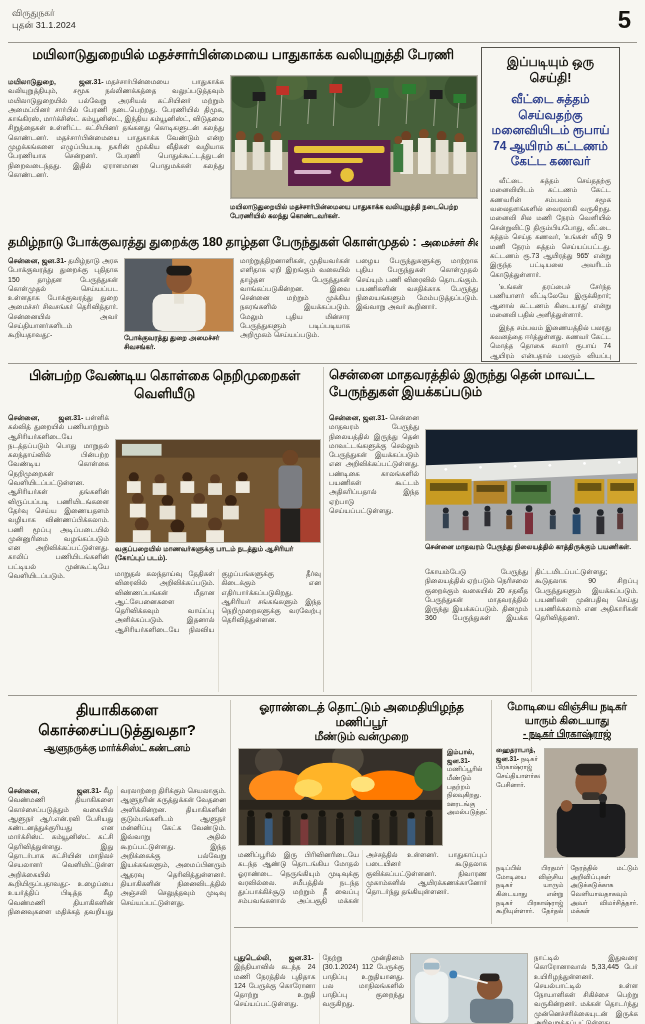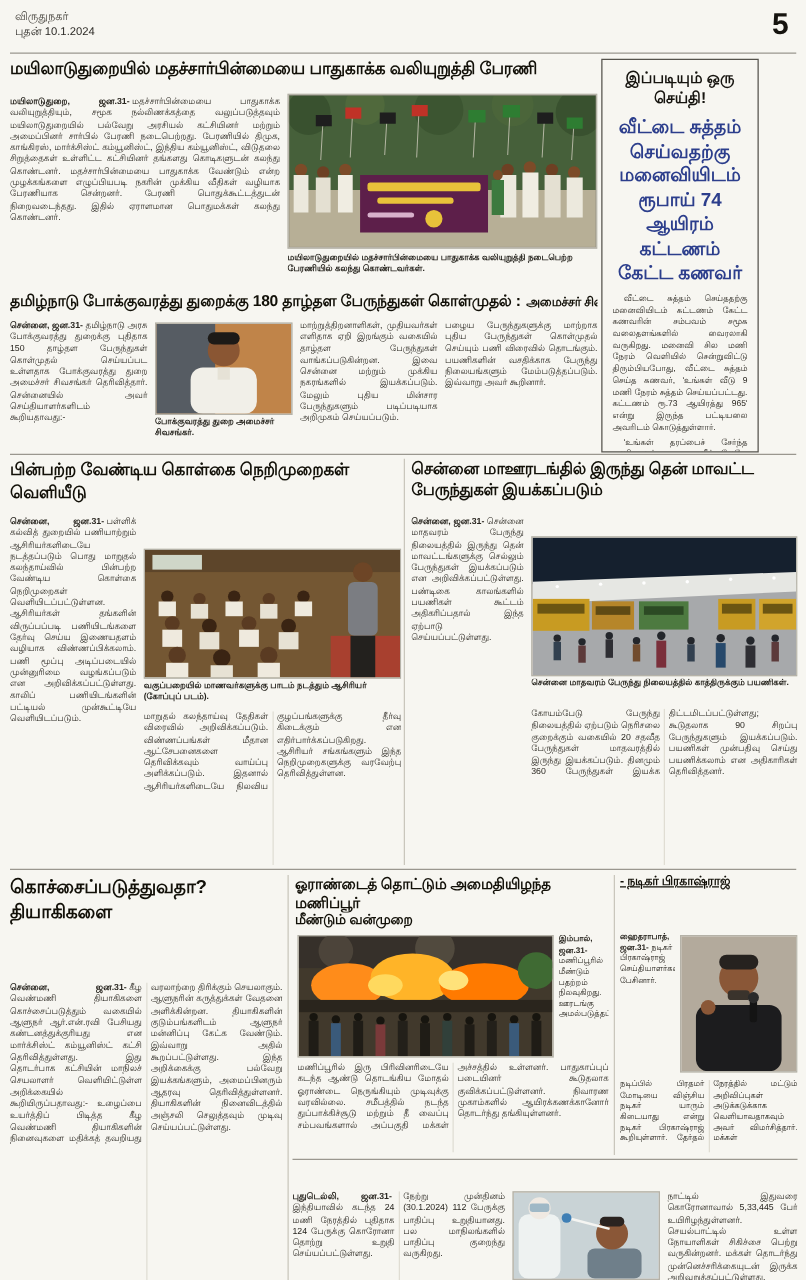--- a/index.html
+++ b/index.html
@@ -9,46 +9,46 @@
     background:#f7f6f1; overflow:hidden; color:#1c1a16;
     font-family:"Liberation Sans","DejaVu Sans",sans-serif;
   }
   .abs { position:absolute; }
   .rule { position:absolute; background:#9a978f; }
   .vrule { position:absolute; background:#c9c6bc; width:1px; }
   .edition { font-size:9px; color:#45423c; }
   .mdate { font-size:9px; color:#2c2a26; }
   .pagenum { font-size:24px; font-weight:bold; color:#16140f; }
   .hl { font-weight:bold; color:#121008; letter-spacing:-0.2px; }
-  .center { text-align:left; }
+  .center { text-align:center; }
   .nowrap { white-space:nowrap; overflow:hidden; }
   .body-txt {
     font-size:7px; line-height:1.33; text-align:justify;
     color:#27241e; overflow:hidden;
   }
   .small-txt { font-size:6.5px; }
   .dl { font-weight:bold; margin-right:2px; }
   .cols2 { column-count:2; column-gap:7px; column-rule:1px solid #e0ddd3; }
   .cap { font-size:6.8px; font-weight:bold; line-height:1.3; color:#1d1b15; overflow:hidden; }
   .photo-wrap { overflow:hidden; background:#d8d5cc; border:1px solid #b5b2a8; }
   .photo { display:block; width:100%; height:100%; }
   .newsbox {
     border:1.5px solid #55534c; background:#f7f6f1; padding:7px 8px; overflow:hidden;
   }
   .nb-title { font-size:12.5px; font-weight:bold; text-align:center; color:#16140f; margin-bottom:5px; }
-  .nb-sub { font-size:15px; font-weight:bold; text-align:center; color:#2c3e8c; line-height:1.3; margin-bottom:6px; }
+  .nb-sub { font-size:12px; font-weight:bold; text-align:center; color:#2c3e8c; line-height:1.3; margin-bottom:6px; }
   .nb-p { font-size:6.8px; line-height:1.38; text-align:justify; color:#27241e; text-indent:9px; margin-bottom:3px; }
 </style>
 </head>
 <body>
 
 <div class="page">
 
   <div class="abs edition" style="left:12px; top:8px;">விருதுநகர்</div>
-  <div class="abs mdate" style="left:12px; top:20px;">புதன் 10.1.2024</div>
+  <div class="abs mdate" style="left:12px; top:20px;">புதன் 31.1.2024</div>
   <div class="abs pagenum" style="right:14px; top:6px;">5</div>
   <div class="rule" style="left:8px; top:42px; width:629px; height:1px;"></div>
 
   <div class="abs" style="left:8px; top:47px; width:470px; height:181px; overflow:hidden;">
     <div class="hl center nowrap" style="font-size:13.5px; width:470px; height:22px;">மயிலாடுதுறையில் மதச்சார்பின்மையை பாதுகாக்க வலியுறுத்தி பேரணி</div>
     <div class="abs body-txt" style="left:0; top:30px; width:216px; height:150px;">
       <b class="dl">மயிலாடுதுறை, ஜன.31-</b><span>மதச்சார்பின்மையை பாதுகாக்க வலியுறுத்தியும், சமூக நல்லிணக்கத்தை வலுப்படுத்தவும் மயிலாடுதுறையில் பல்வேறு அரசியல் கட்சியினர் மற்றும் அமைப்பினர் சார்பில் பேரணி நடைபெற்றது. பேரணியில் திமுக, காங்கிரஸ், மார்க்சிஸ்ட் கம்யூனிஸ்ட், இந்திய கம்யூனிஸ்ட், விடுதலை சிறுத்தைகள் உள்ளிட்ட கட்சியினர் தங்களது கொடிகளுடன் கலந்து கொண்டனர். மதச்சார்பின்மையை பாதுகாக்க வேண்டும் என்ற முழக்கங்களை எழுப்பியபடி நகரின் முக்கிய வீதிகள் வழியாக பேரணியாக சென்றனர். பேரணி பொதுக்கூட்டத்துடன் நிறைவடைந்தது. இதில் ஏராளமான பொதுமக்கள் கலந்து கொண்டனர்.</span>
     </div>
     <div class="abs photo-wrap" style="left:222px; top:28px; width:248px; height:124px;">
       <svg class="photo" viewBox="0 0 250 122" preserveAspectRatio="none">
@@ -99,21 +99,21 @@
         <rect x="64" y="70" width="92" height="7" fill="#e8c23a" rx="2"></rect>
         <rect x="72" y="82" width="62" height="5" fill="#e8c23a" rx="2"></rect>
         <circle cx="118" cy="99" r="7" fill="#e8c23a"></circle>
         <rect x="64" y="94" width="38" height="4" fill="#d8b2cc" rx="2"></rect>
         <rect width="250" height="122" fill="none" stroke="#8f8c82" stroke-width="1"></rect>
       </svg>
     </div>
     <div class="abs cap" style="left:222px; top:156px; width:248px; height:24px;">மயிலாடுதுறையில் மதச்சார்பின்மையை பாதுகாக்க வலியுறுத்தி நடைபெற்ற பேரணியில் கலந்து கொண்டவர்கள்.</div>
   </div>
 
-  <div class="abs newsbox" style="left:481px; top:47px; width:126px; height:315px;">
+  <div class="abs newsbox" style="left:481px; top:47px; width:139px; height:315px;">
     <div class="nb-title">இப்படியும் ஒரு செய்தி!</div>
     <div class="nb-sub">வீட்டை சுத்தம் செய்வதற்கு மனைவியிடம் ரூபாய் 74 ஆயிரம் கட்டணம் கேட்ட கணவர்</div>
     <p class="nb-p">வீட்டை சுத்தம் செய்ததற்கு மனைவியிடம் கட்டணம் கேட்ட கணவரின் சம்பவம் சமூக வலைதளங்களில் வைரலாகி வருகிறது. மனைவி சில மணி நேரம் வெளியில் சென்றுவிட்டு திரும்பியபோது, வீட்டை சுத்தம் செய்த கணவர், 'உங்கள் வீடு 9 மணி நேரம் சுத்தம் செய்யப்பட்டது. கட்டணம் ரூ.73 ஆயிரத்து 965' என்று இருந்த பட்டியலை அவரிடம் கொடுத்துள்ளார்.</p>
     <p class="nb-p">'உங்கள் தரப்பைச் சேர்ந்த பணியாளர் வீட்டிலேயே இருக்கிறார்; ஆனால் கட்டணம் கிடையாது' என்று மனைவி பதில் அளித்துள்ளார்.</p>
     <p class="nb-p">இந்த சம்பவம் இணையத்தில் பலரது கவனத்தை ஈர்த்துள்ளது. கணவர் கேட்ட மொத்த தொகை சுமார் ரூபாய் 74 ஆயிரம் என்பதால் பலரும் வியப்பு தெரிவித்து, தங்களது கருத்துகளை பதிவிட்டு வருகின்றனர்.</p>
   </div>
 
   <div class="abs" style="left:8px; top:232px; width:470px; height:128px; overflow:hidden;">
     <div class="center nowrap" style="width:470px; height:20px;">
       <span class="hl" style="font-size:12.5px;">தமிழ்நாடு போக்குவரத்து துறைக்கு 180 தாழ்தள பேருந்துகள் கொள்முதல் :</span>
@@ -183,21 +183,21 @@
         <rect x="166" y="70" width="20" height="34" fill="#23211e"></rect>
       </svg>
     </div>
     <div class="abs cap" style="left:107px; top:178px; width:206px; height:22px;">வகுப்பறையில் மாணவர்களுக்கு பாடம் நடத்தும் ஆசிரியர் (கோப்புப் படம்).</div>
     <div class="abs body-txt cols2" style="left:107px; top:202px; width:206px; height:123px;">மாறுதல் கலந்தாய்வு தேதிகள் விரைவில் அறிவிக்கப்படும். விண்ணப்பங்கள் மீதான ஆட்சேபனைகளை தெரிவிக்கவும் வாய்ப்பு அளிக்கப்படும். இதனால் ஆசிரியர்களிடையே நிலவிய குழப்பங்களுக்கு தீர்வு கிடைக்கும் என எதிர்பார்க்கப்படுகிறது. ஆசிரியர் சங்கங்களும் இந்த நெறிமுறைகளுக்கு வரவேற்பு தெரிவித்துள்ளன.</div>
   </div>
 
   <div class="vrule" style="left:323px; top:367px; height:325px;"></div>
 
   <div class="abs" style="left:329px; top:367px; width:309px; height:325px; overflow:hidden;">
-    <div class="hl" style="font-size:13px; line-height:1.3; width:309px; height:40px; overflow:hidden;">சென்னை மாஊரடங்தில் இருந்து தென் மாவட்ட பேருந்துகள் இயக்கப்படும்</div>
+    <div class="hl" style="font-size:13px; line-height:1.3; width:309px; height:40px; overflow:hidden;">சென்னை மாதவரத்தில் இருந்து தென் மாவட்ட பேருந்துகள் இயக்கப்படும்</div>
     <div class="abs body-txt" style="left:0; top:46px; width:90px; height:279px;">
       <b class="dl">சென்னை, ஜன.31-</b><span>சென்னை மாதவரம் பேருந்து நிலையத்தில் இருந்து தென் மாவட்டங்களுக்கு செல்லும் பேருந்துகள் இயக்கப்படும் என அறிவிக்கப்பட்டுள்ளது. பண்டிகை காலங்களில் பயணிகள் கூட்டம் அதிகரிப்பதால் இந்த ஏற்பாடு செய்யப்பட்டுள்ளது.</span>
     </div>
     <div class="abs photo-wrap" style="left:96px; top:62px; width:213px; height:112px;">
       <svg class="photo" viewBox="0 0 213 112" preserveAspectRatio="none">
         <rect width="213" height="112" fill="#a7a9ab"></rect>
         <rect width="213" height="38" fill="#15202e"></rect>
         <polygon points="0,36 213,28 213,44 0,54" fill="#e6e7e3"></polygon>
         <g fill="#ffffff">
           <circle cx="20" cy="40" r="1.4"></circle>
@@ -240,23 +240,24 @@
       </svg>
     </div>
     <div class="abs cap" style="left:96px; top:176px; width:213px; height:22px;">சென்னை மாதவரம் பேருந்து நிலையத்தில் காத்திருக்கும் பயணிகள்.</div>
     <div class="abs body-txt cols2" style="left:96px; top:200px; width:213px; height:125px;">கோயம்பேடு பேருந்து நிலையத்தில் ஏற்படும் நெரிசலை குறைக்கும் வகையில் 20 சதவீத பேருந்துகள் மாதவரத்தில் இருந்து இயக்கப்படும். தினமும் 360 பேருந்துகள் இயக்க திட்டமிடப்பட்டுள்ளது; கூடுதலாக 90 சிறப்பு பேருந்துகளும் இயக்கப்படும். பயணிகள் முன்பதிவு செய்து பயணிக்கலாம் என அதிகாரிகள் தெரிவித்தனர்.</div>
   </div>
 
   <div class="rule" style="left:8px; top:695px; width:629px; height:1px;"></div>
 
   <div class="abs" style="left:8px; top:700px; width:218px; height:324px; overflow:hidden;">
     <div class="hl center" style="font-size:15px; line-height:1.3; width:218px;">
+      <div>தியாகிகளை</div>
       <div>கொச்சைப்படுத்துவதா?</div>
-      <div>தியாகிகளை</div>
-    </div>
+    </div>
+    <div class="hl center" style="font-size:9.5px; width:218px; margin-top:3px;">ஆளுநருக்கு மார்க்சிஸ்ட் கண்டனம்</div>
     <div class="abs body-txt cols2" style="left:0; top:86px; width:218px; height:238px;">
       <b class="dl">சென்னை, ஜன.31-</b><span>கீழ வெண்மணி தியாகிகளை கொச்சைப்படுத்தும் வகையில் ஆளுநர் ஆர்.என்.ரவி பேசியது கண்டனத்துக்குரியது என மார்க்சிஸ்ட் கம்யூனிஸ்ட் கட்சி தெரிவித்துள்ளது. இது தொடர்பாக கட்சியின் மாநிலச் செயலாளர் வெளியிட்டுள்ள அறிக்கையில் கூறியிருப்பதாவது:- உழைப்பை உயர்த்திப் பிடித்த கீழ வெண்மணி தியாகிகளின் நினைவுகளை மதிக்கத் தவறியது வரலாற்றை திரிக்கும் செயலாகும். ஆளுநரின் கருத்துக்கள் வேதனை அளிக்கின்றன. தியாகிகளின் குடும்பங்களிடம் ஆளுநர் மன்னிப்பு கேட்க வேண்டும். இவ்வாறு அதில் கூறப்பட்டுள்ளது. இந்த அறிக்கைக்கு பல்வேறு இயக்கங்களும், அமைப்பினரும் ஆதரவு தெரிவித்துள்ளனர். தியாகிகளின் நினைவிடத்தில் அஞ்சலி செலுத்தவும் முடிவு செய்யப்பட்டுள்ளது.</span>
     </div>
   </div>
 
   <div class="vrule" style="left:230px; top:700px; height:324px;"></div>
 
   <div class="abs" style="left:236px; top:700px; width:251px; height:224px; overflow:hidden;">
     <div class="hl center" style="font-size:12px; line-height:1.25; width:251px; height:30px; overflow:hidden;">ஓராண்டைத் தொட்டும் அமைதியிழந்த மணிப்பூர்</div>
     <div class="hl center" style="font-size:11px; width:251px;">மீண்டும் வன்முறை</div>
@@ -301,20 +302,21 @@
     </div>
     <div class="abs body-txt small-txt" style="left:211px; top:48px; width:40px; height:98px;">
       <b class="dl">இம்பால், ஜன.31-</b><span>மணிப்பூரில் மீண்டும் பதற்றம் நிலவுகிறது. ஊரடங்கு அமல்படுத்தப்பட்டுள்ளது.</span>
     </div>
     <div class="abs body-txt cols2" style="left:2px; top:150px; width:249px; height:72px;">மணிப்பூரில் இரு பிரிவினரிடையே கடந்த ஆண்டு தொடங்கிய மோதல் ஓராண்டை நெருங்கியும் முடிவுக்கு வரவில்லை. சமீபத்தில் நடந்த துப்பாக்கிச்சூடு மற்றும் தீ வைப்பு சம்பவங்களால் அப்பகுதி மக்கள் அச்சத்தில் உள்ளனர். பாதுகாப்புப் படையினர் கூடுதலாக குவிக்கப்பட்டுள்ளனர். நிவாரண முகாம்களில் ஆயிரக்கணக்கானோர் தொடர்ந்து தங்கியுள்ளனர்.</div>
   </div>
 
   <div class="vrule" style="left:491px; top:700px; height:224px;"></div>
 
   <div class="abs" style="left:496px; top:700px; width:142px; height:224px; overflow:hidden;">
+    <div class="hl center" style="font-size:10.5px; line-height:1.3; width:142px; height:28px; overflow:hidden;">மோடியை விஞ்சிய நடிகர் யாரும் கிடையாது</div>
     <div class="hl center" style="font-size:10px; width:142px; height:14px;text-decoration:underline;">- நடிகர் பிரகாஷ்ராஜ்</div>
     <div class="abs body-txt small-txt" style="left:0; top:46px; width:44px; height:116px;">
       <b class="dl">ஹைதராபாத், ஜன.31-</b><span>நடிகர் பிரகாஷ்ராஜ் செய்தியாளர்களிடம் பேசினார்.</span>
     </div>
     <div class="abs photo-wrap" style="left:48px; top:48px; width:94px; height:110px;">
       <svg class="photo" viewBox="0 0 94 110" preserveAspectRatio="none">
         <rect width="94" height="110" fill="#b3aa9c"></rect>
         <rect x="12" y="56" width="70" height="54" rx="10" fill="#1c1c1e"></rect>
         <circle cx="47" cy="34" r="16" fill="#8a5737"></circle>
         <rect x="31" y="15" width="32" height="12" rx="6" fill="#26221f"></rect>

